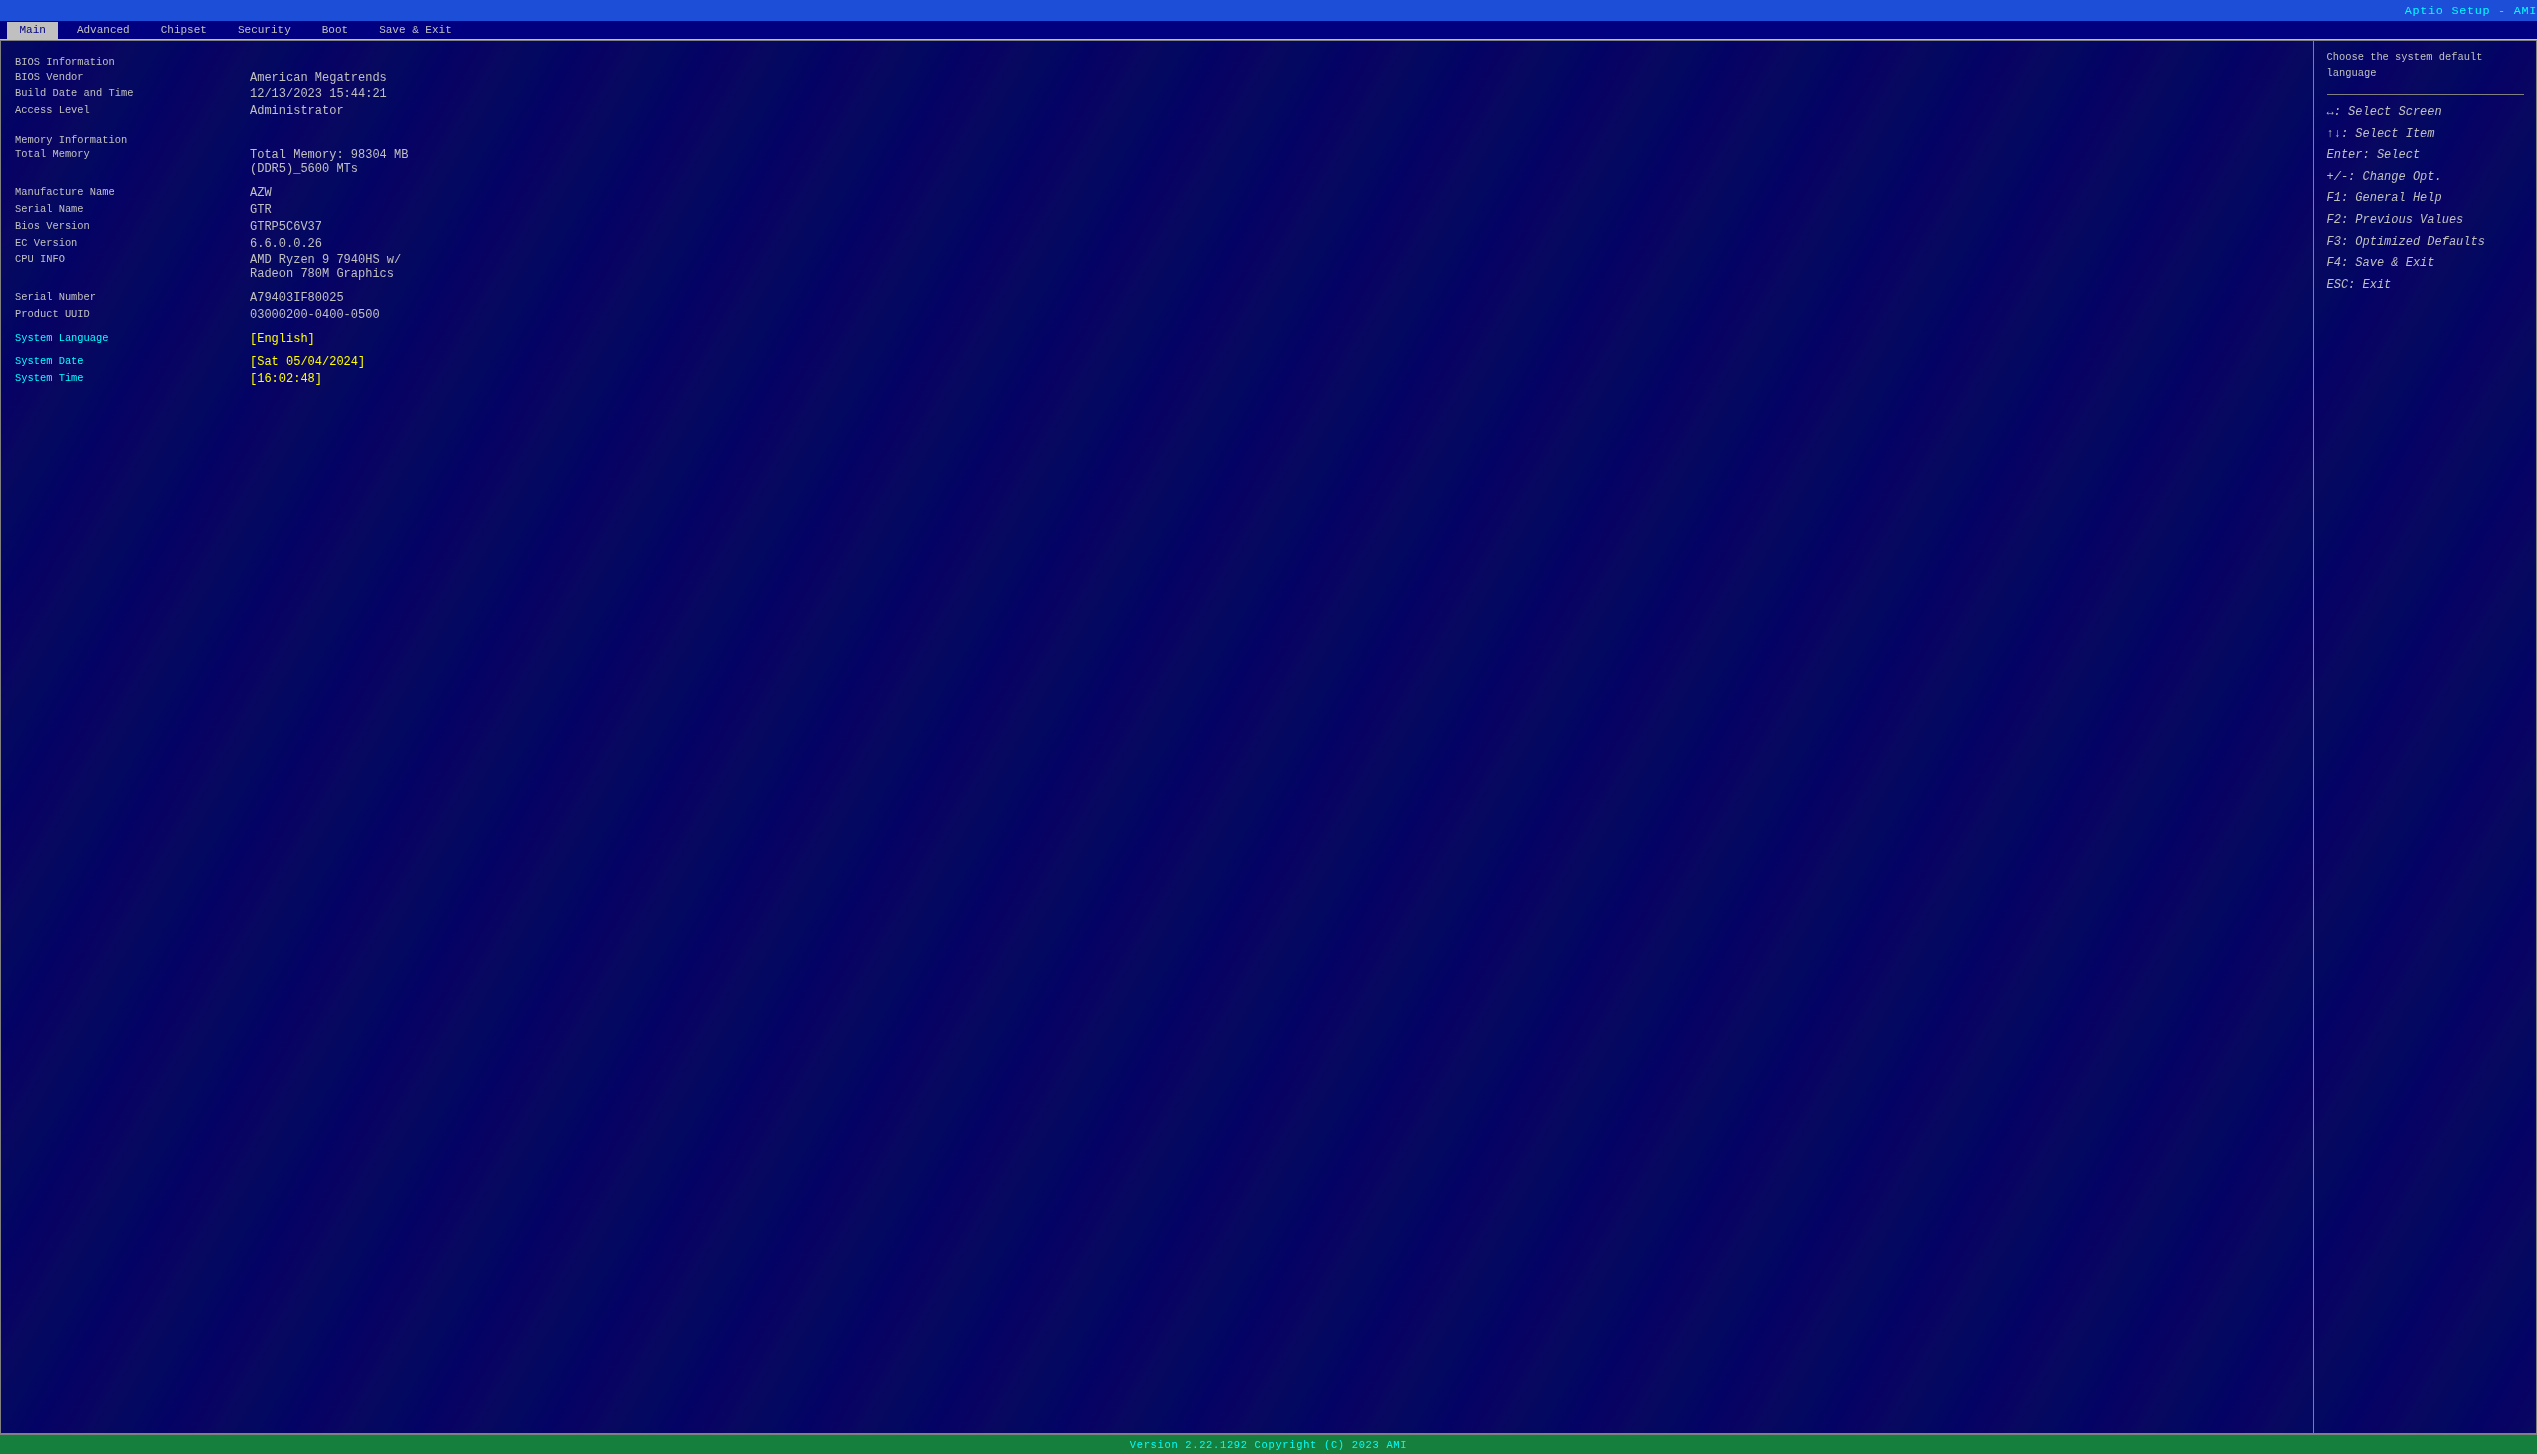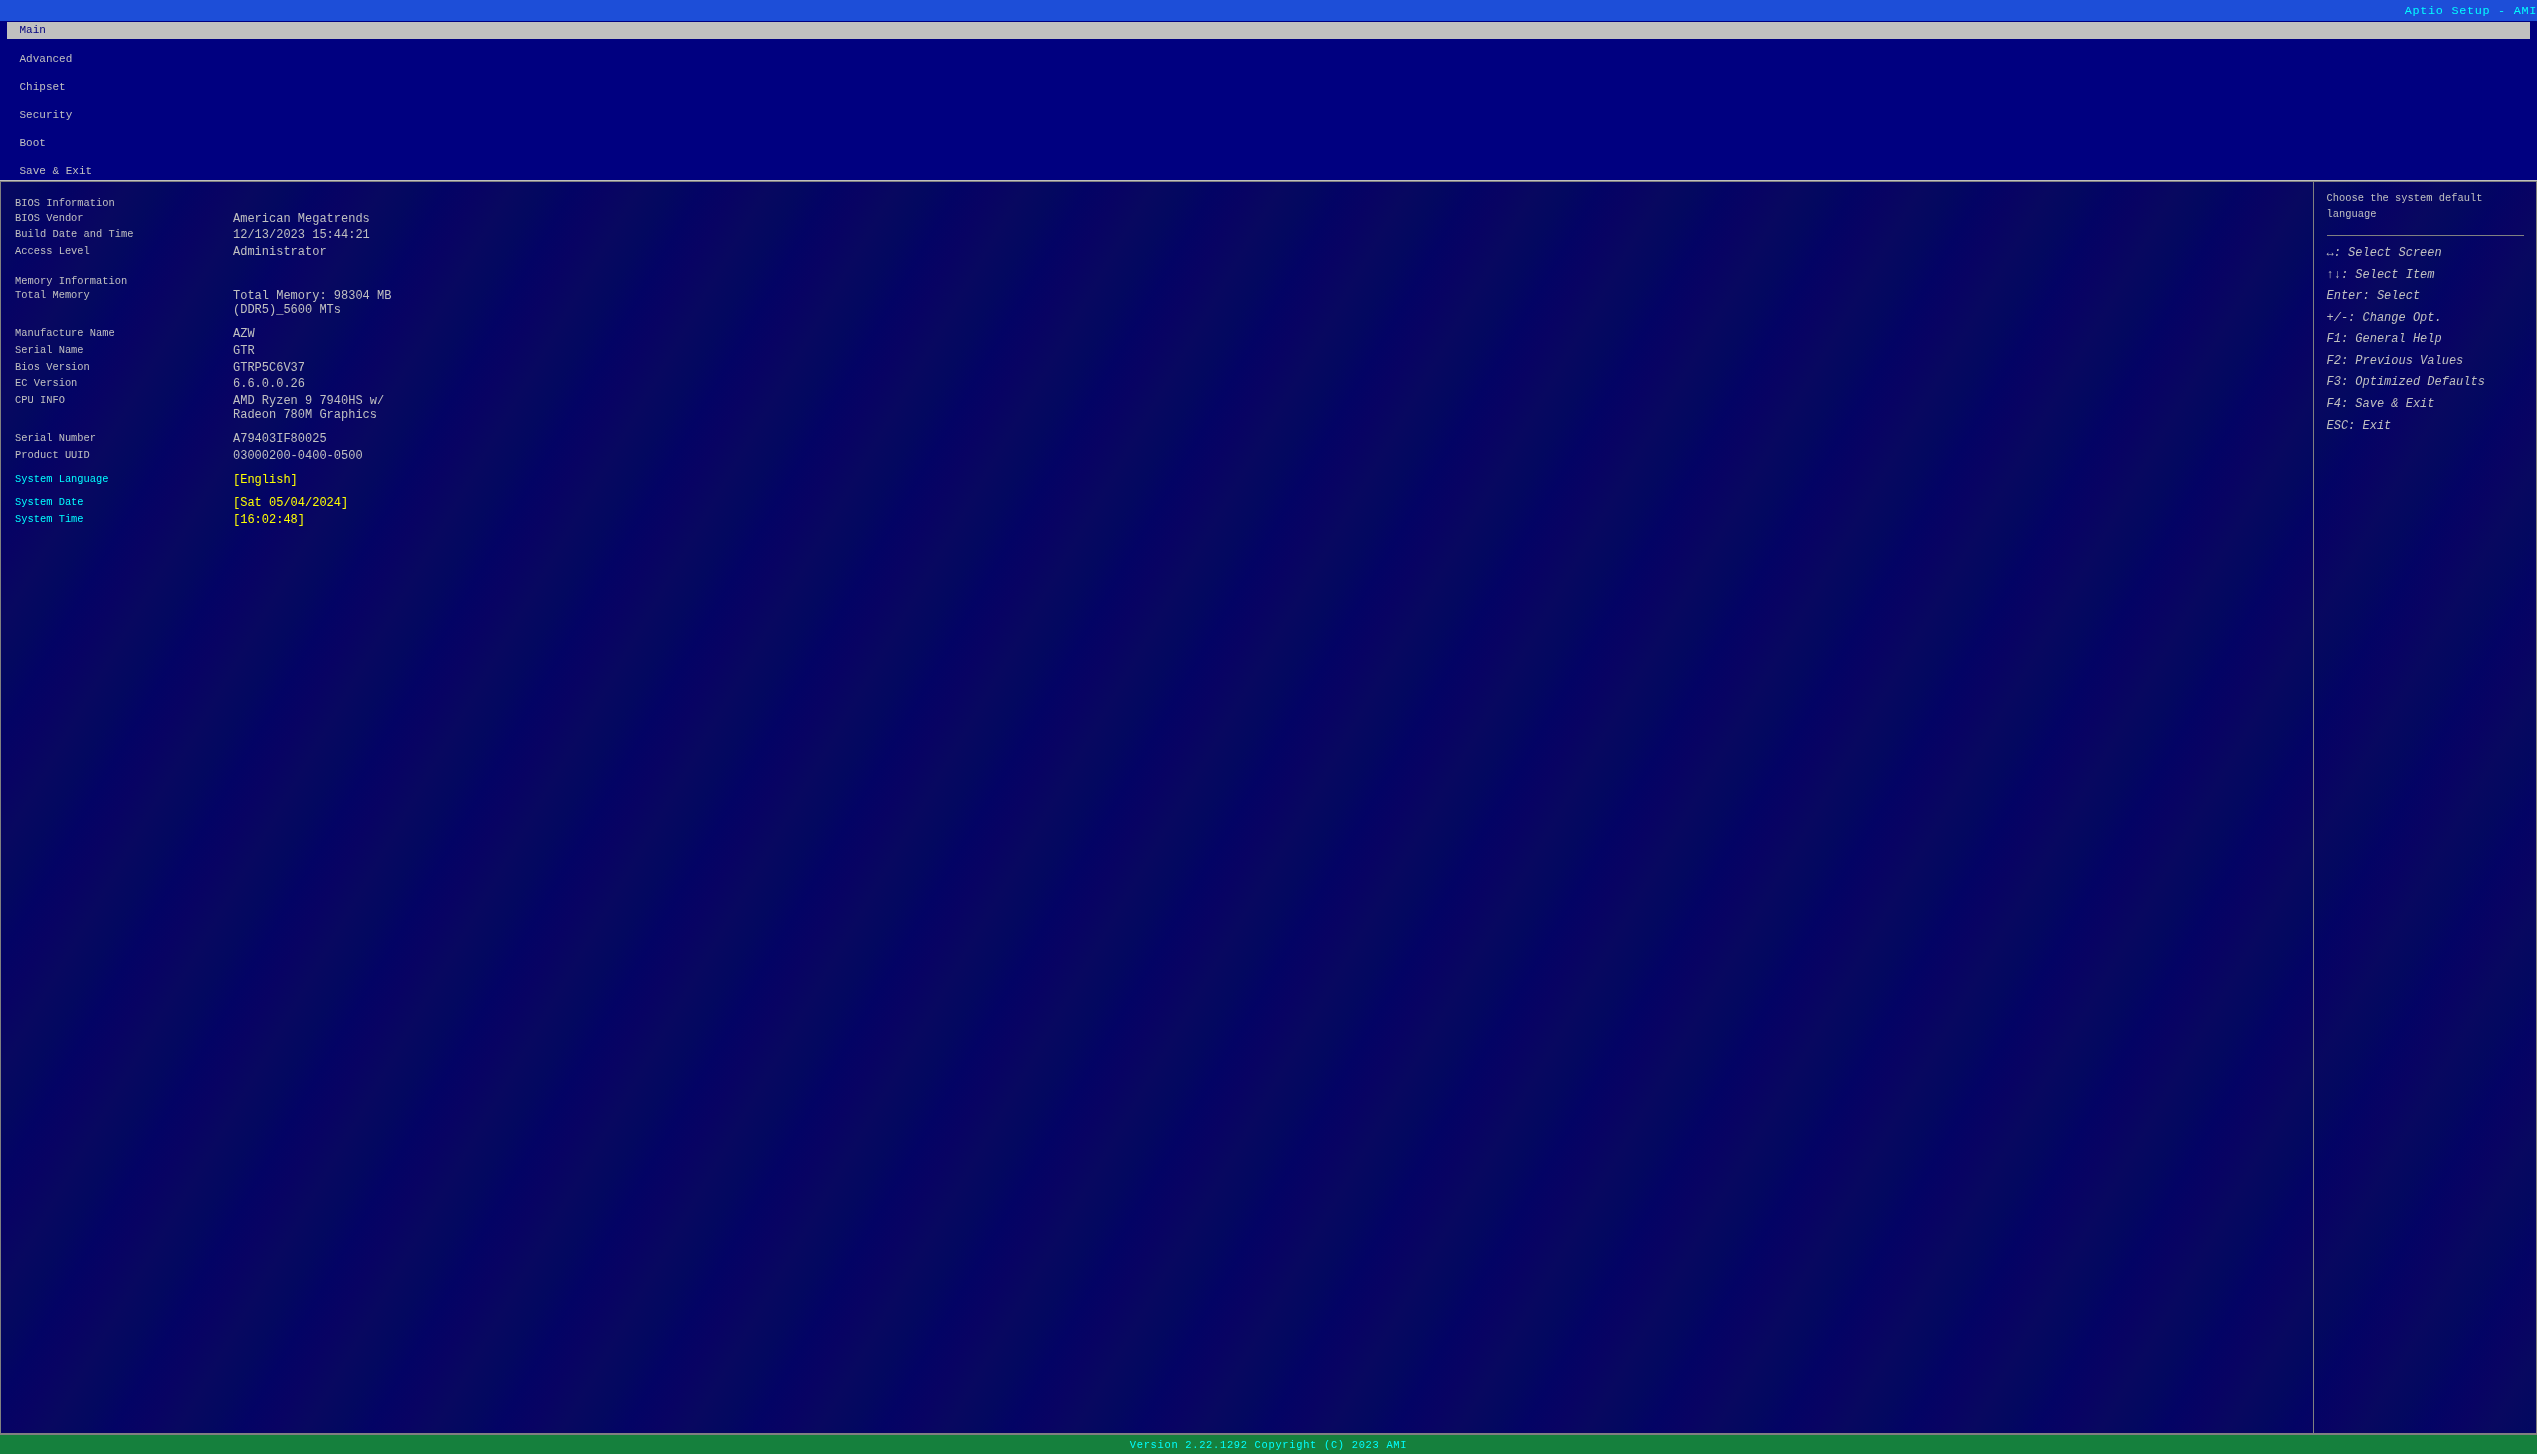--- a/index.html
+++ b/index.html
@@ -24,25 +24,24 @@
       padding: 4.2px 0 2.8px 0;
       font-size: 11.8px;
       letter-spacing: 0.7px;
       font-weight: normal;
     }
 
     
     #menu-bar {
       background: #000080;
       display: flex;
-      flex-direction: column;
-      gap: 12px;
+      flex-direction: row;
+      gap: 6px;
       padding: 1.4px 7px 0 7px;
       border-bottom: 1.4px solid #c0c0c0;
-      justify-content: flex-end;
     }
 
     .menu-item {
       color: #c0c0c0;
       padding: 2.1px 12.5px 2.1px 12.5px;
       cursor: pointer;
       font-size: 11px;
       font-family: 'Courier New', Courier, monospace;
       white-space: nowrap;
     }
@@ -104,21 +103,21 @@
     .info-row {
       display: flex;
       flex-direction: row;
       padding: 1.4px 0;
       min-height: 15.2px;
       align-items: flex-start;
     }
 
     .info-label {
       color: #c0c0c0;
-      width: 218px;
+      width: 235px;
       min-width: 139px;
       font-size: 10.4px;
       font-family: 'Courier New', Courier, monospace;
       white-space: pre;
     }
 
     .info-value {
       color: #c0c0c0;
       font-size: 12px;
       font-family: Liberation Mono, monospace;

